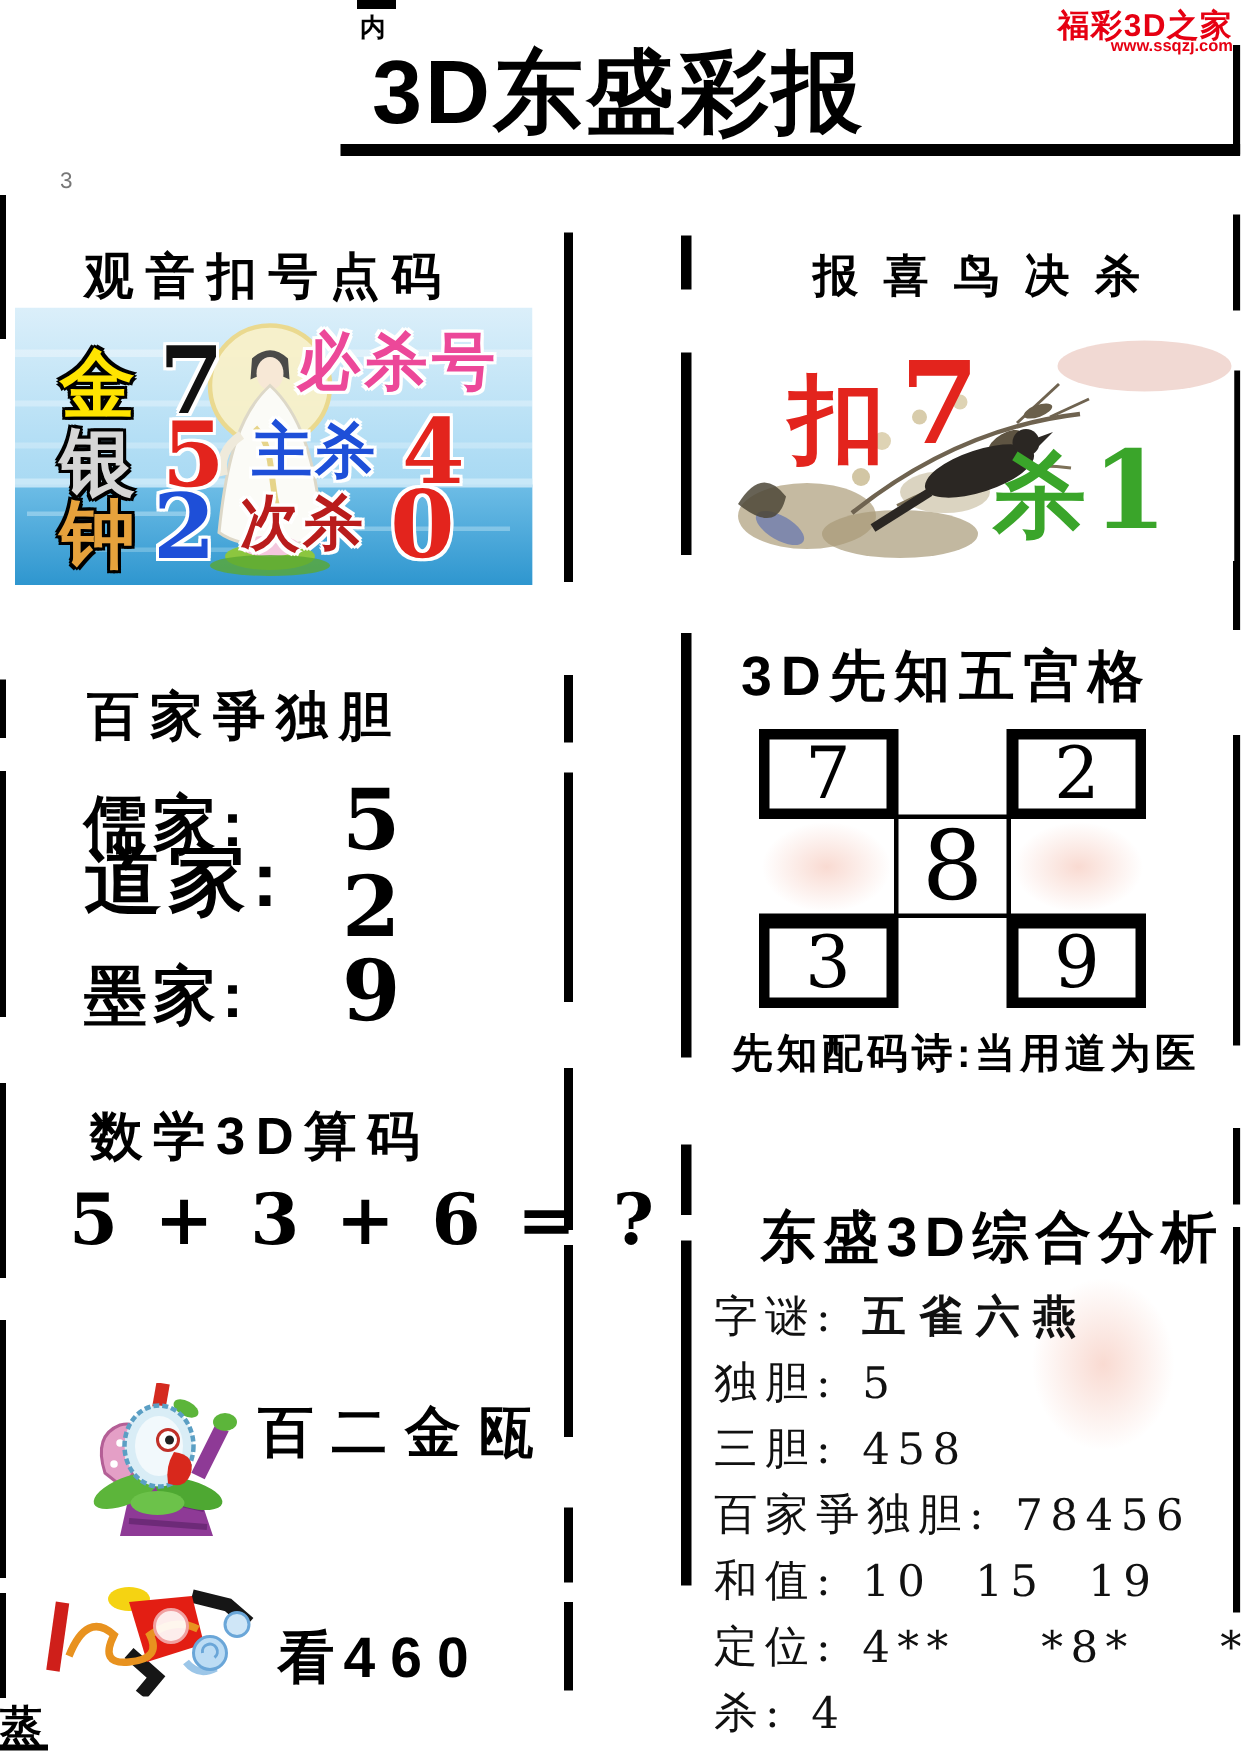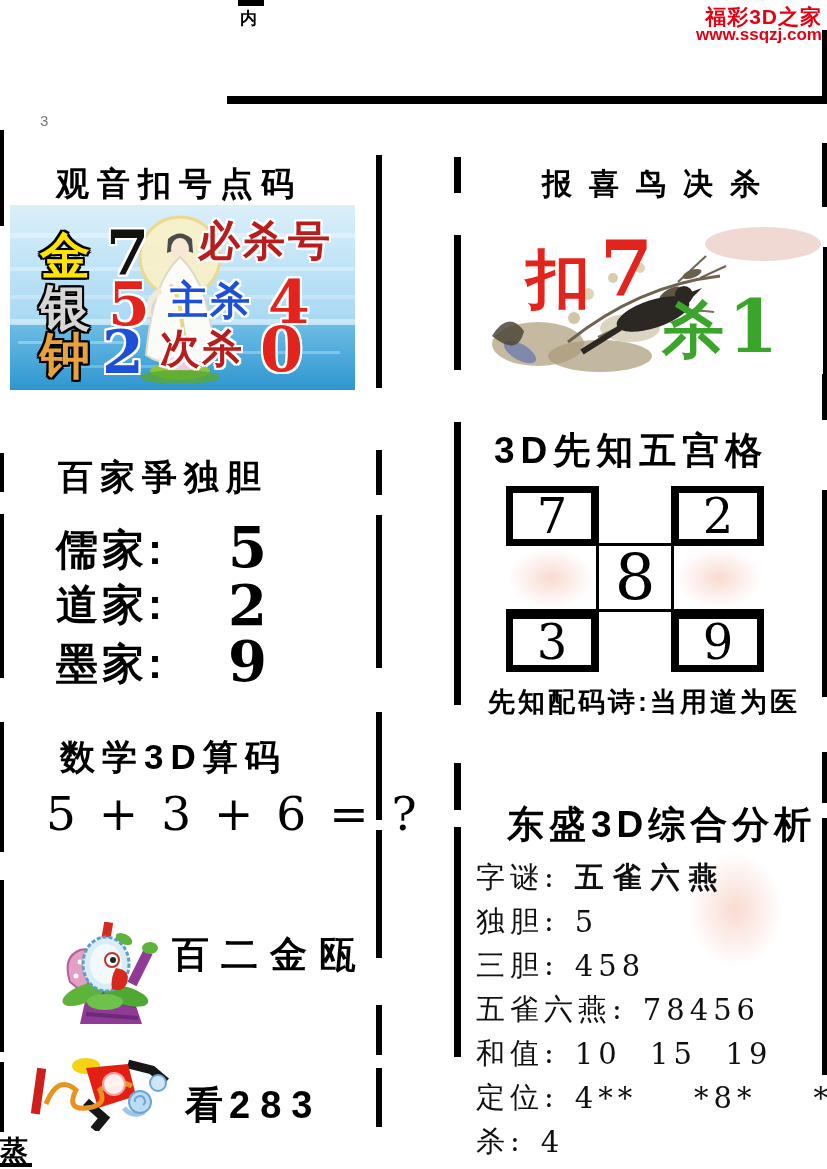--- a/index.html
+++ b/index.html
@@ -25,22 +25,23 @@
   .an-value { margin-left:16px; letter-spacing:5px; white-space:pre; }
   .an-value.boldcn { font-family:"Liberation Sans",sans-serif; font-weight:900; letter-spacing:9px; }
 </style>
 </head>
 <body>
 
 <div class="page">
 
   <div class="bar" style="left:238px;top:0;width:26px;height:6px;"></div>
   <div class="h" style="left:240px;top:7px;font-size:17px;font-weight:700;">内</div>
+  <div class="h" style="left:248px;top:22px;font-size:60px;letter-spacing:2px;">3D东盛彩报</div>
   <div class="h" style="right:5px;top:3px;font-size:21px;color:#e60012;letter-spacing:1px;">福彩3D之家</div>
-  <div class="h" style="right:5px;top:25px;font-size:17px;color:#e60012;">www.ssqzj.com</div>
+  <div class="h" style="right:5px;top:25px;font-size:11px;color:#e60012;">www.ssqzj.com</div>
   <div class="bar" style="left:227px;top:96px;width:600px;height:8px;"></div>
   <div class="h" style="left:40px;top:112px;font-size:15px;color:#777;font-weight:400;">3</div>
 
   <div class="bar" style="left:0;top:130px;width:4px;height:96px;"></div>
   <div class="bar" style="left:0;top:453px;width:4px;height:39px;"></div>
   <div class="bar" style="left:0;top:514px;width:4px;height:164px;"></div>
   <div class="bar" style="left:0;top:722px;width:4px;height:130px;"></div>
   <div class="bar" style="left:0;top:880px;width:4px;height:172px;"></div>
   <div class="bar" style="left:0;top:1062px;width:4px;height:70px;"></div>
 
@@ -96,41 +97,41 @@
       <path d="M170 52 C150 70 141 100 136 150 C152 162 190 162 205 150 C200 100 190 70 170 52 Z" fill="#fbfbf7" stroke="#ddd8c8" stroke-width="2"></path>
       <path d="M160 80 C175 95 168 120 178 142" stroke="#e6d48a" stroke-width="4" fill="none"></path>
       <path d="M151 85 Q135 96 139 112" stroke="#efeadb" stroke-width="6" fill="none"></path>
       <ellipse cx="170" cy="166" rx="30" ry="9" fill="#8cc63f"></ellipse>
       <ellipse cx="170" cy="159" rx="20" ry="7" fill="#f3c7dd"></ellipse>
       <ellipse cx="170" cy="172" rx="40" ry="7" fill="#5aa832" opacity="0.8"></ellipse>
     </svg>
     
     <div class="h ob" style="left:30px;top:18px;font-size:50px;color:#ffe400;">金</div>
     <div class="h ow serif" style="left:96px;top:12px;font-size:62px;font-weight:700;color:#111;">7</div>
-    <div class="h ow" style="left:188px;top:8px;font-size:42px;color:#b91c1c;letter-spacing:3px;">必杀号</div>
+    <div class="h ow" style="left:188px;top:8px;font-size:42px;color:#ec4899;letter-spacing:3px;">必杀号</div>
     <div class="h ob" style="left:30px;top:70px;font-size:50px;color:#d6d6d6;">银</div>
     <div class="h ow serif" style="left:98px;top:64px;font-size:60px;font-weight:700;color:#e3241d;">5</div>
     <div class="h ow" style="left:158px;top:68px;font-size:40px;color:#1e4fd8;letter-spacing:2px;">主杀</div>
     <div class="h ow serif" style="left:258px;top:62px;font-size:60px;font-weight:700;color:#e3241d;">4</div>
     <div class="h ob" style="left:30px;top:118px;font-size:50px;color:#e7a23c;">钟</div>
     <div class="h ow serif" style="left:92px;top:112px;font-size:60px;font-weight:700;color:#1e4fd8;">2</div>
     <div class="h ow" style="left:150px;top:116px;font-size:40px;color:#b91c1c;letter-spacing:2px;">次杀</div>
     <div class="h ow serif" style="left:250px;top:108px;font-size:62px;font-weight:700;color:#e3241d;">0</div>
   </div>
 
   <div class="h" style="left:56px;top:522px;font-size:42px;letter-spacing:4px;">儒家:</div>
   <div class="h" style="left:58px;top:454px;font-size:35px;letter-spacing:7px;">百家爭独胆</div>
   <div class="h serif" style="left:228px;top:514px;font-size:56px;font-weight:700;">5</div>
-  <div class="h" style="left:56px;top:577px;font-size:42px;letter-spacing:4px;">道家:</div>
+  <div class="h" style="left:56px;top:552px;font-size:52px;letter-spacing:4px;">道家:</div>
   <div class="h serif" style="left:228px;top:572px;font-size:56px;font-weight:700;">2</div>
   <div class="h" style="left:56px;top:636px;font-size:42px;letter-spacing:4px;">墨家:</div>
   <div class="h serif" style="left:228px;top:628px;font-size:56px;font-weight:700;">9</div>
 
   <div class="h" style="left:60px;top:734px;font-size:35px;letter-spacing:7px;">数学3D算码</div>
-  <div class="h serif" style="left:46px;top:786px;font-size:47px;font-weight:400;letter-spacing:4px;">5 + 3 + 6 = ?</div>
+  <div class="h serif" style="left:46px;top:786px;font-size:47px;font-weight:700;letter-spacing:4px;">5 + 3 + 6 = ?</div>
 
   <div class="abs" style="left:40px;top:922px;width:130px;height:110px;">
     <svg width="130" height="110" viewBox="0 0 130 110">
       <rect x="62" y="0" width="9" height="26" fill="#d42a1f" transform="rotate(10 66 13)"></rect>
       <path d="M92 62 L108 30" stroke="#8e3a96" stroke-width="10"></path>
       <ellipse cx="110" cy="26" rx="8" ry="6" fill="#5cb53a"></ellipse>
       <path d="M30 60 Q22 35 40 28 Q56 24 54 45 Q52 62 40 68 Z" fill="#e49fc6" stroke="#b45f96" stroke-width="2"></path>
       <circle cx="40" cy="40" r="2.5" fill="#fff"></circle>
         <circle cx="46" cy="50" r="2.5" fill="#fff"></circle>
         <circle cx="36" cy="54" r="2.5" fill="#fff"></circle>
@@ -159,21 +160,21 @@
       <path d="M58 12 L100 8 L108 40 L70 52 Z" fill="#e31e13"></path>
       <path d="M18 48 Q30 18 48 34 Q38 54 58 52 Q80 50 72 34 Q88 22 104 30" stroke="#e8921f" stroke-width="5" fill="none"></path>
       <circle cx="86" cy="28" r="11" fill="#ffffff" opacity="0.92"></circle>
       <circle cx="86" cy="28" r="11" fill="none" stroke="#f0a0a0" stroke-width="2"></circle>
       <path d="M96 52 Q104 62 116 56" stroke="#9cc6e8" stroke-width="5" fill="none"></path>
       <circle cx="112" cy="46" r="11" fill="#bcdcf4" stroke="#6aa6d8" stroke-width="2"></circle>
       <path d="M107 46 a5 5 0 1 1 8 3" stroke="#6aa6d8" stroke-width="2" fill="none"></path>
       <circle cx="130" cy="27" r="8" fill="#cfe6f7" stroke="#6aa6d8" stroke-width="2"></circle>
     </svg>
   </div>
-  <div class="h" style="left:185px;top:1080px;font-size:38px;letter-spacing:6px;"><span>看</span><span class="abs" style="position:static;letter-spacing:10px;">283</span></div>
+  <div class="h" style="left:185px;top:1080px;font-size:38px;letter-spacing:6px;"><span>看</span><span class="abs" style="position:static;letter-spacing:10px;">460</span></div>
 
   <div class="h" style="left:542px;top:164px;font-size:30px;letter-spacing:17px;">报喜鸟决杀</div>
   <div class="abs" style="left:478px;top:222px;width:345px;height:152px;">
     <svg width="345" height="152" viewBox="0 0 345 152">
       <rect width="345" height="152" fill="#ffffff"></rect>
       <ellipse cx="285" cy="22" rx="58" ry="17" fill="#c05038" opacity="0.22"></ellipse>
       <ellipse cx="60" cy="122" rx="46" ry="22" fill="#b6a98a" opacity="0.8"></ellipse>
       <ellipse cx="122" cy="134" rx="52" ry="16" fill="#a89a78" opacity="0.7"></ellipse>
       <ellipse cx="152" cy="106" rx="30" ry="14" fill="#c3b797" opacity="0.6"></ellipse>
       <path d="M90 120 C140 80 190 60 242 54" stroke="#6f6350" stroke-width="3" fill="none"></path>
@@ -234,21 +235,21 @@
       </div>
     <div class="an-row">
         <span class="an-label">独胆:</span>
         <span class="an-value">5</span>
       </div>
     <div class="an-row">
         <span class="an-label">三胆:</span>
         <span class="an-value">458</span>
       </div>
     <div class="an-row">
-        <span class="an-label">五雀六燕:</span>
+        <span class="an-label">百家爭独胆:</span>
         <span class="an-value">78456</span>
       </div>
     <div class="an-row">
         <span class="an-label">和值:</span>
         <span class="an-value">10  15  19</span>
       </div>
     <div class="an-row">
         <span class="an-label">定位:</span>
         <span class="an-value">4**    *8*    **5</span>
       </div>

